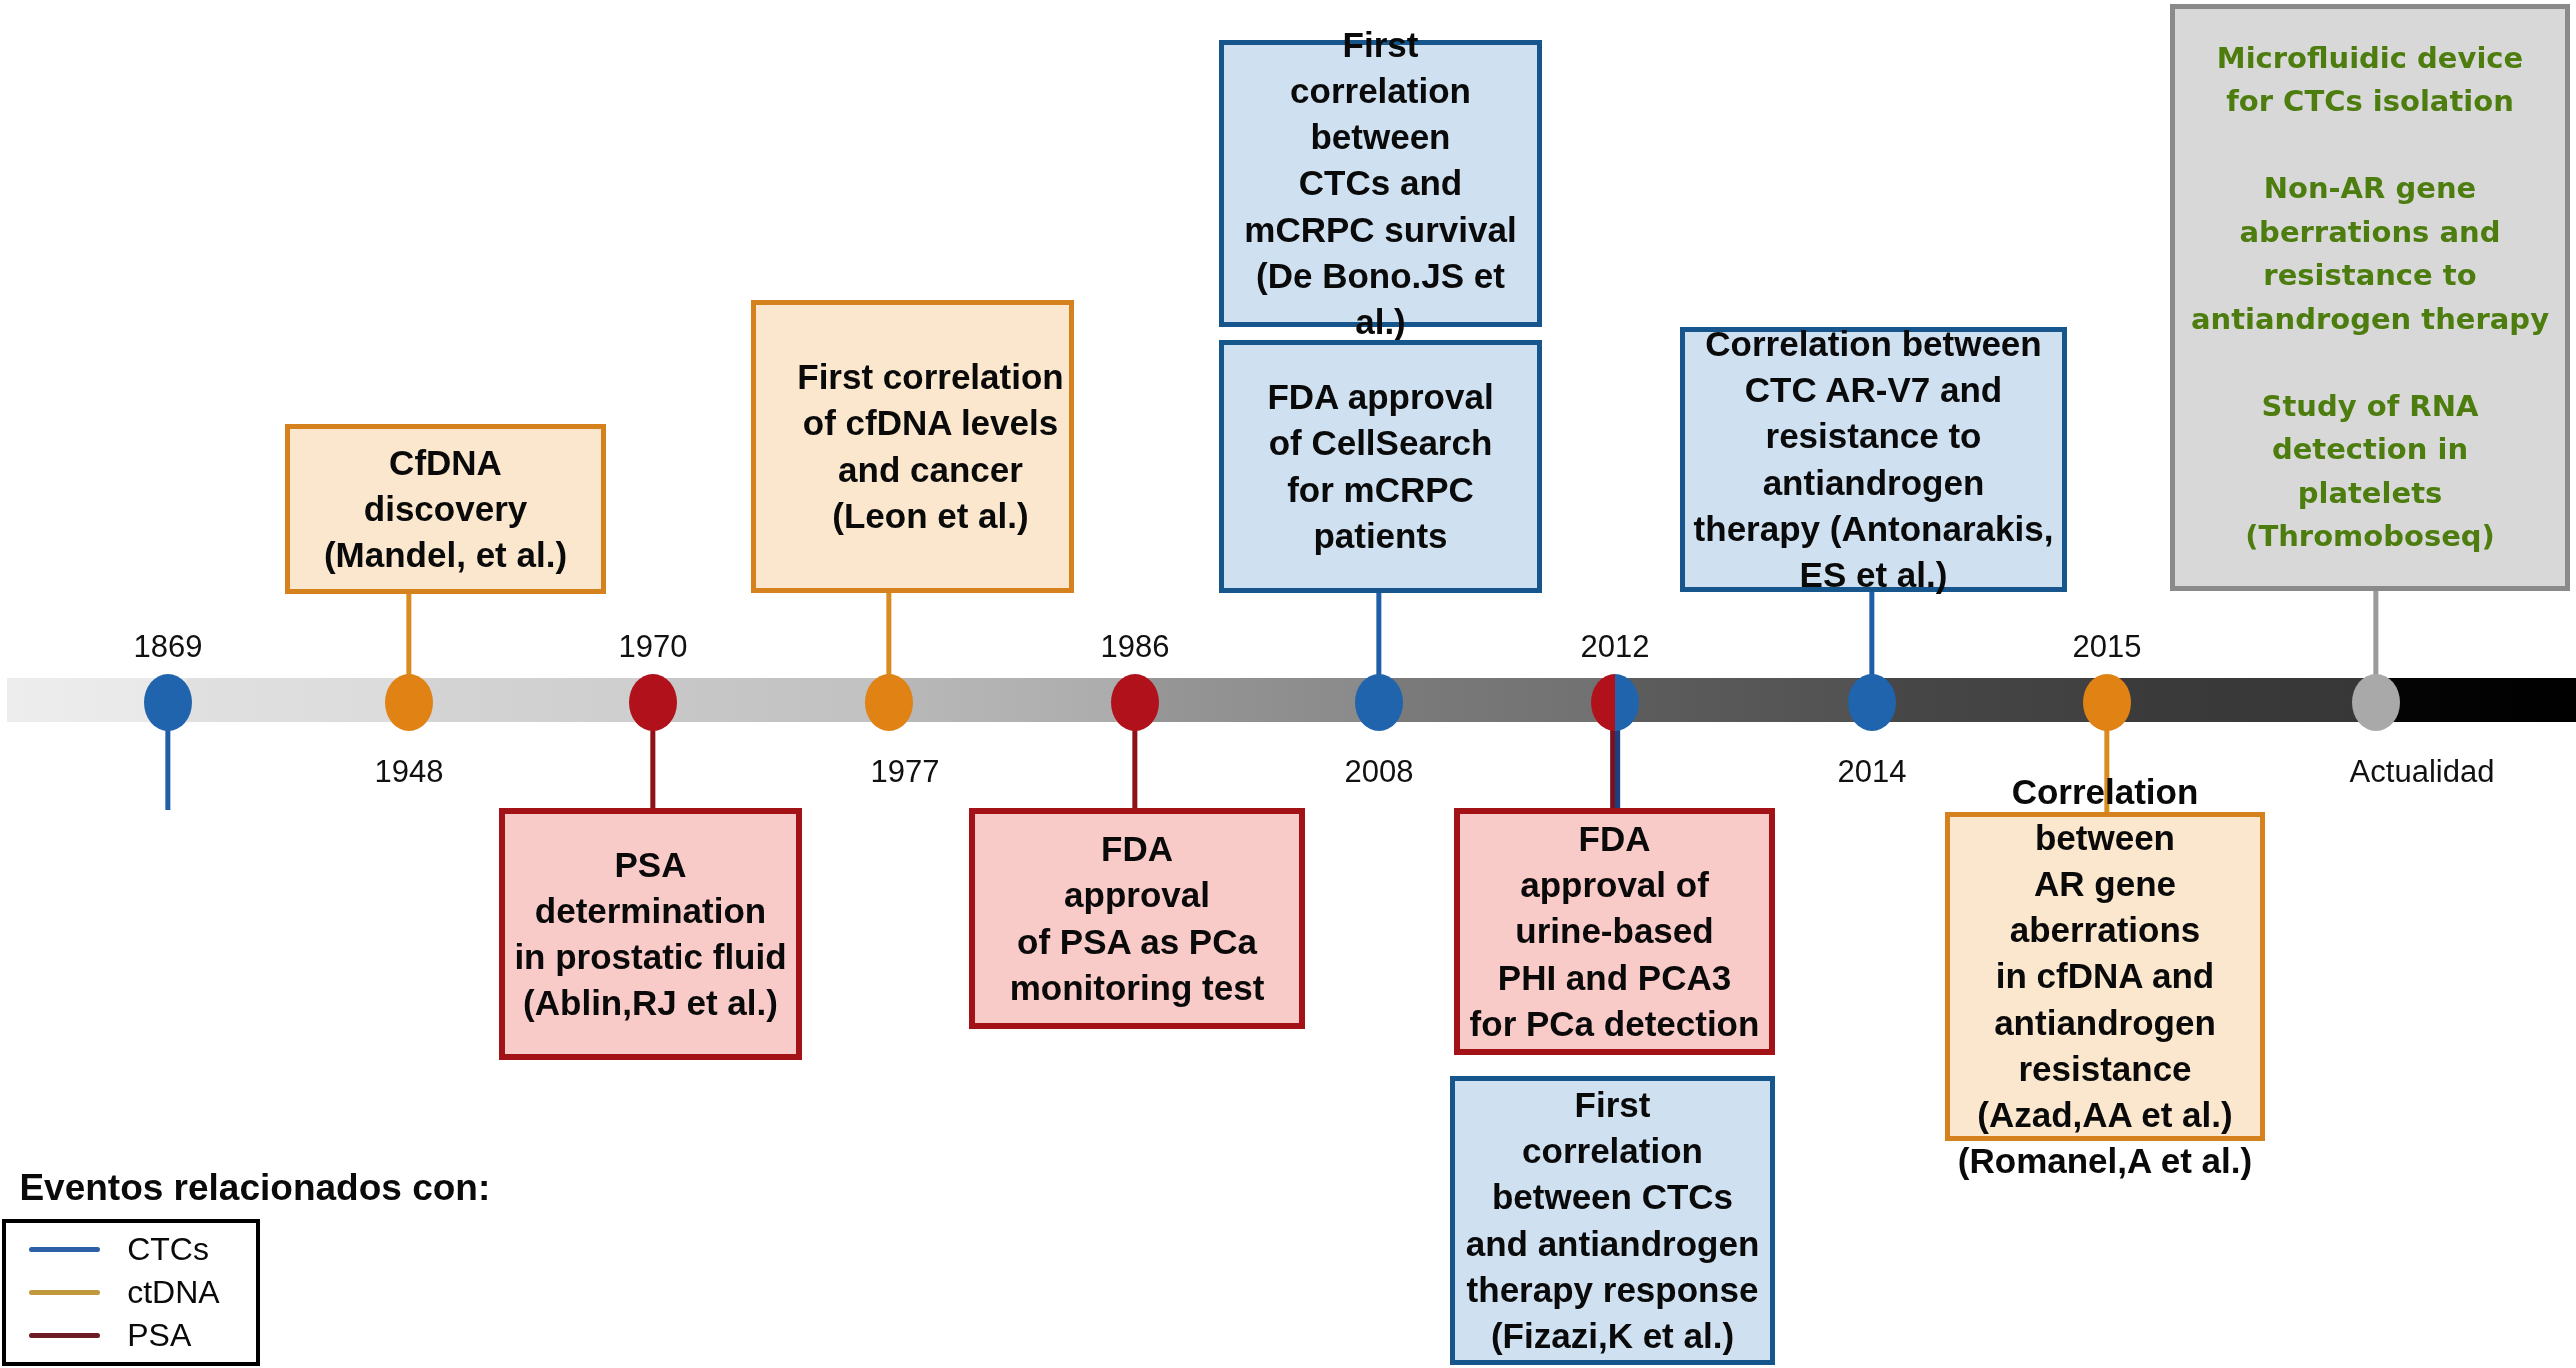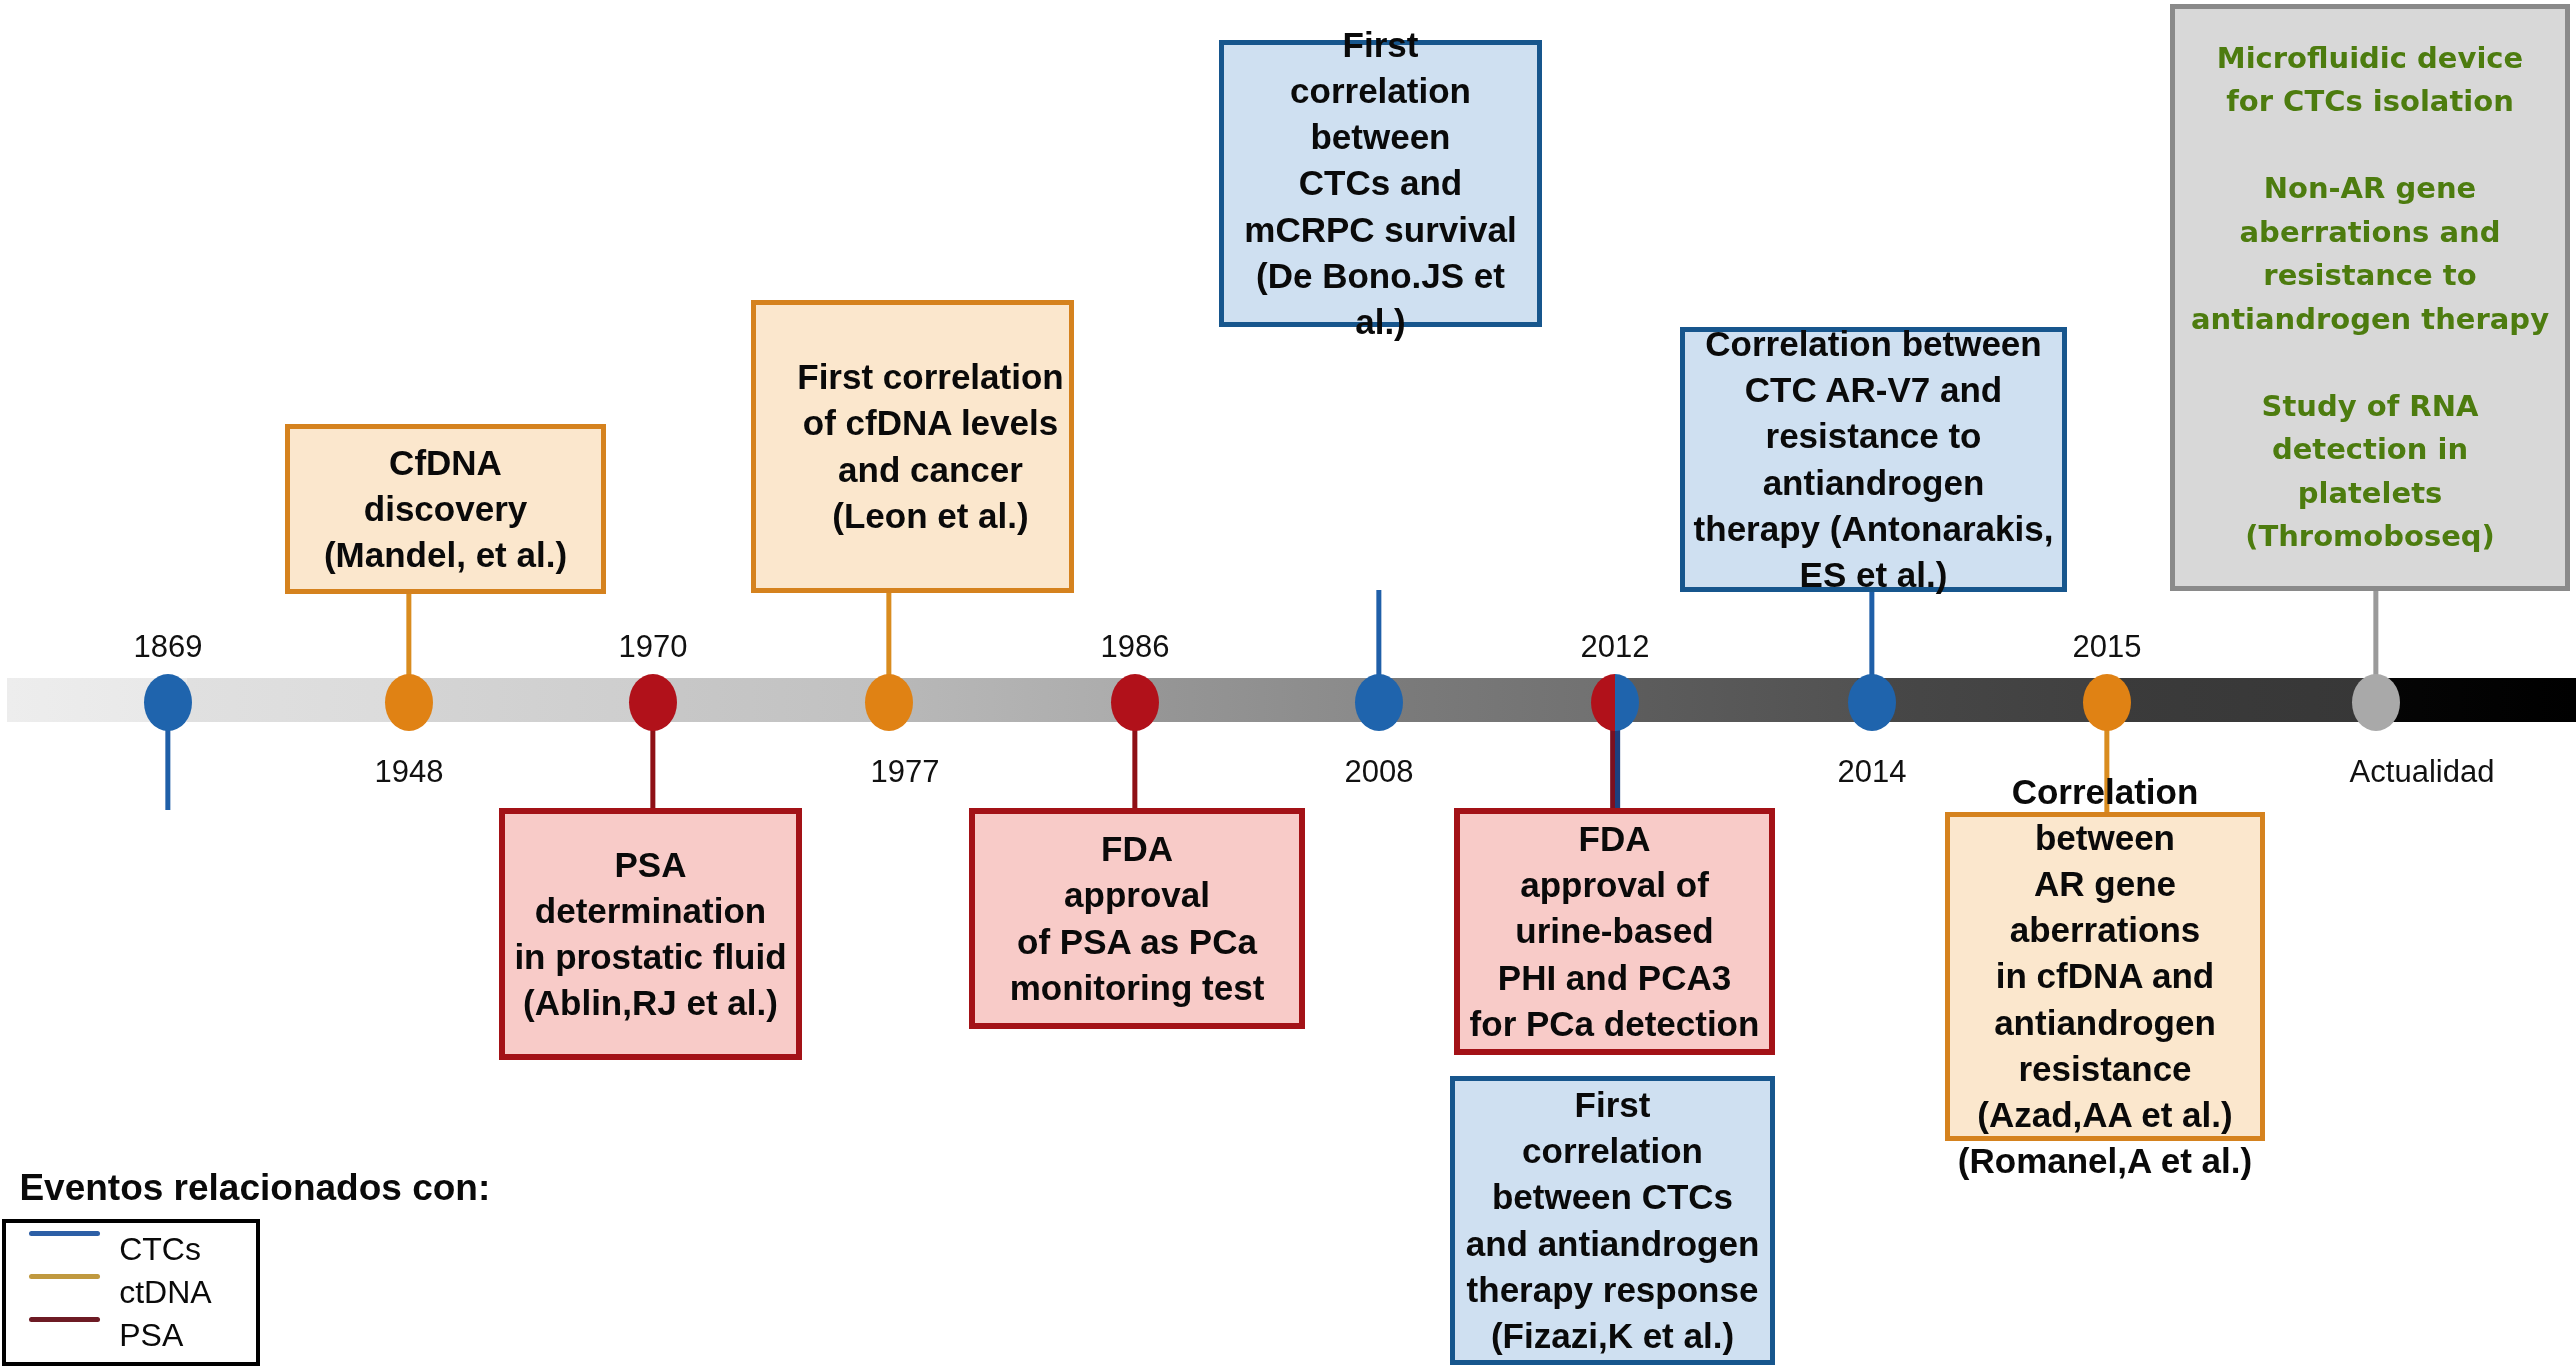--- a/index.html
+++ b/index.html
@@ -64,21 +64,21 @@
   .legend-title{
     position:absolute;left:19.4px;top:1167px;
     font-size:37px;font-weight:bold;color:#0a0a0a;white-space:nowrap;z-index:6;
   }
   .legend-box{
     position:absolute;left:1.8px;top:1219px;width:258px;height:147px;
     background:#ffffff;border:4.4px solid #000000;box-sizing:border-box;
     display:flex;flex-direction:column;justify-content:space-around;
     padding:5.3px 0;z-index:6;
   }
-  .legend-row{display:flex;}
+  .legend-row{display:flex;align-items:center;gap:8px;}
   .legend-line{width:71px;height:5.3px;margin-left:23px;flex:0 0 auto;border-radius:2.6px;}
   .ll-ctcs{background:#2d5fa6;}
   .ll-ctdna{background:#c0993f;}
   .ll-psa{background:#6d1b24;}
   .legend-label{font-size:32px;color:#0a0a0a;margin-left:19.4px;}
 </style>
 </head>
 <body>
 
 <div class="stage">
@@ -129,20 +129,26 @@
 and cancer
 (Leon et al.)</div>
   </div>
   <div class="box box-blue" style="left:1219px;top:40px;width:323px;height:287px;">
     <div class="box-text">First
 correlation
 between
 CTCs and
 mCRPC survival
 (De Bono.JS et al.)</div>
+  </div>
+  <div class="box box-blue" style="left:1219px;top:340px;width:323px;height:253px;">
+    <div class="box-text">FDA approval
+of CellSearch
+for mCRPC
+patients</div>
   </div>
   <div class="box box-blue" style="left:1680px;top:327px;width:387px;height:265px;">
     <div class="box-text">Correlation between
 CTC AR-V7 and
 resistance to
 antiandrogen
 therapy (Antonarakis,
 ES et al.)</div>
   </div>
   <div class="box box-gray" style="left:2170px;top:4.4px;width:400px;height:587px;">

